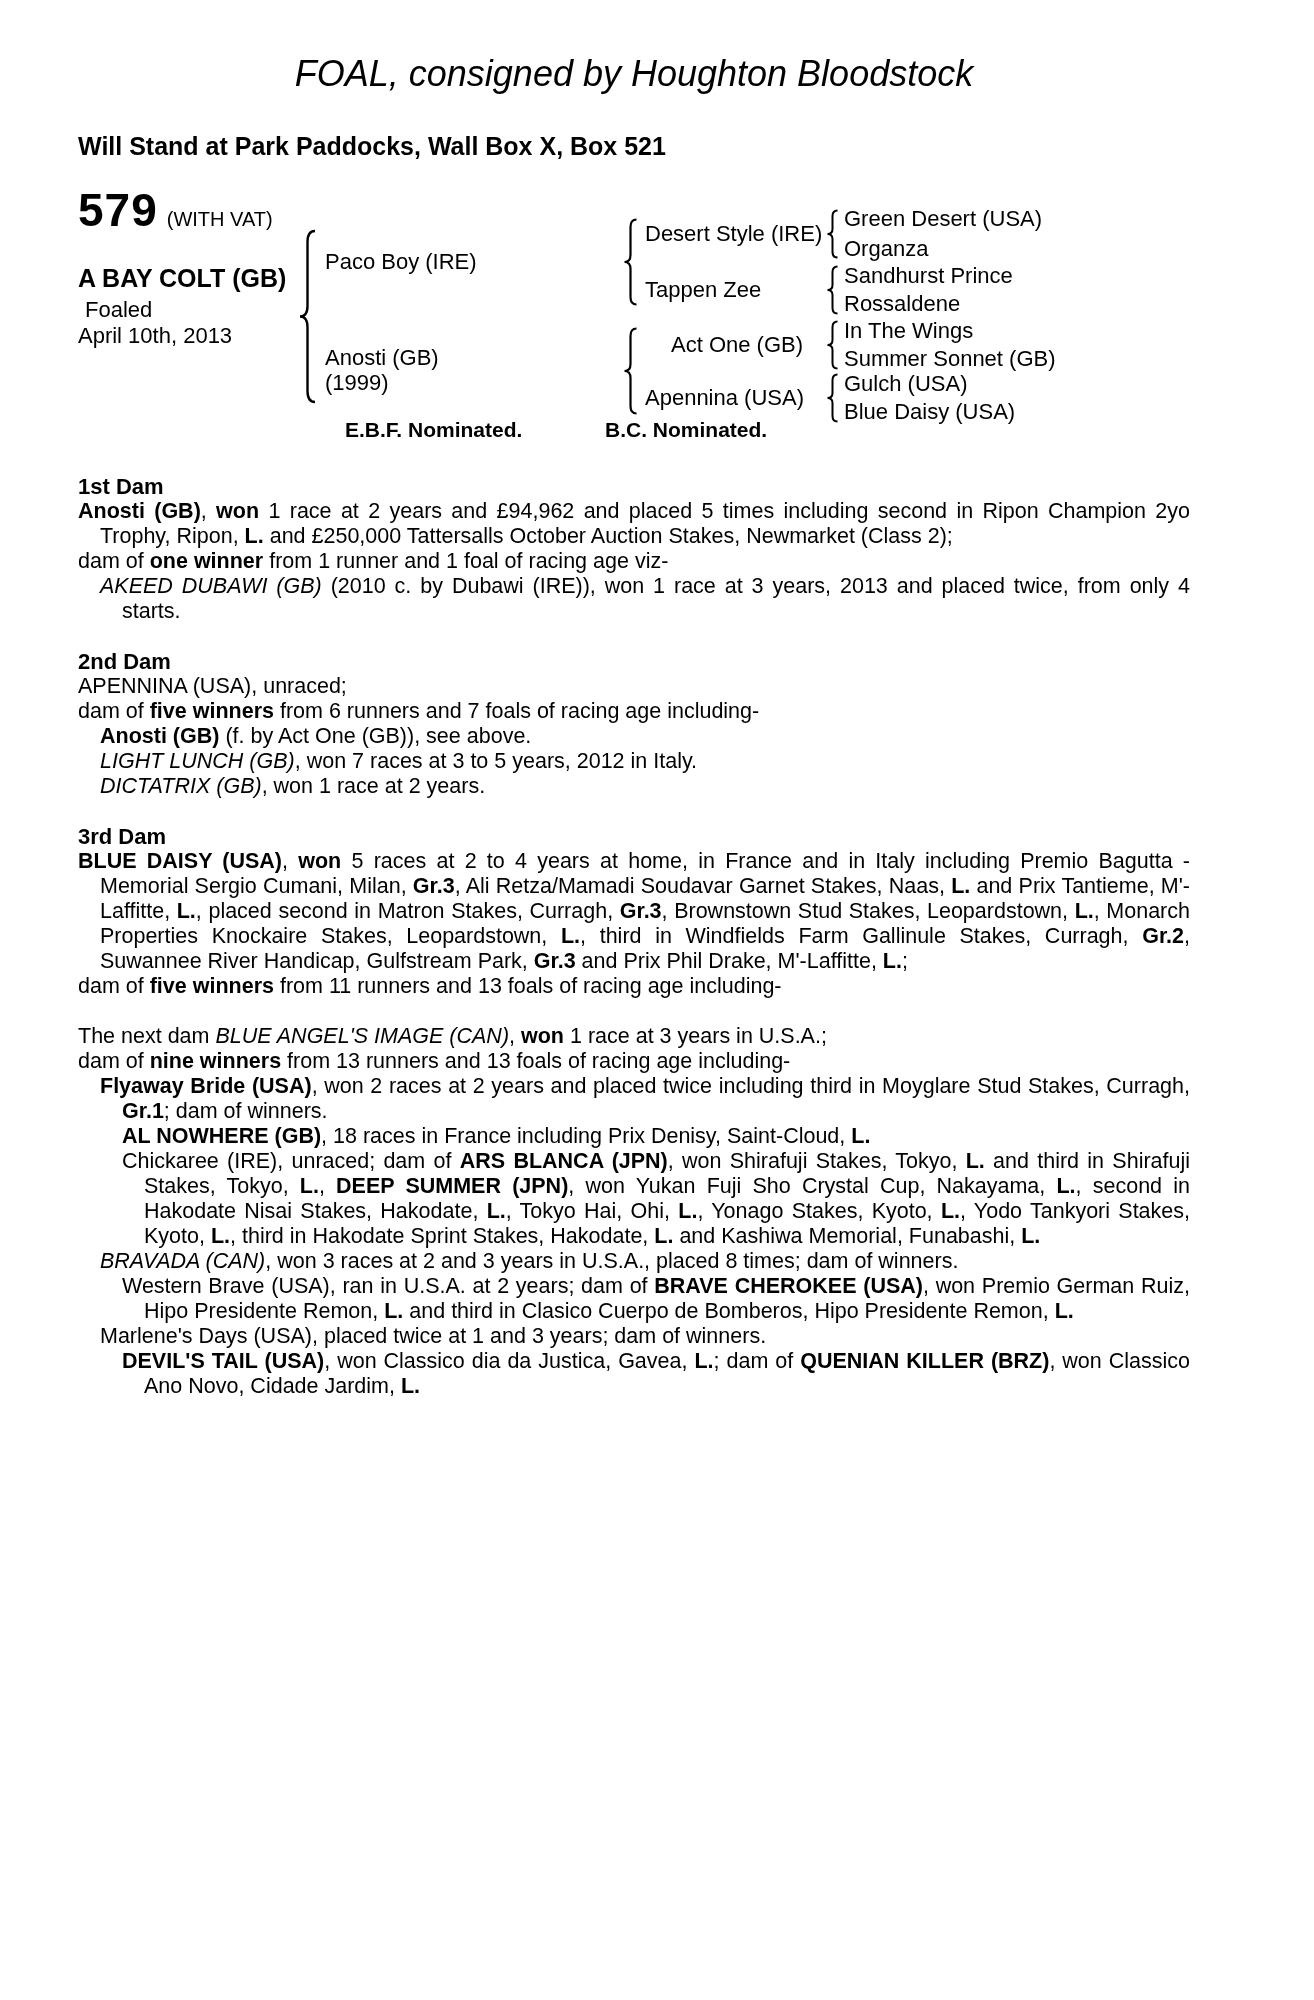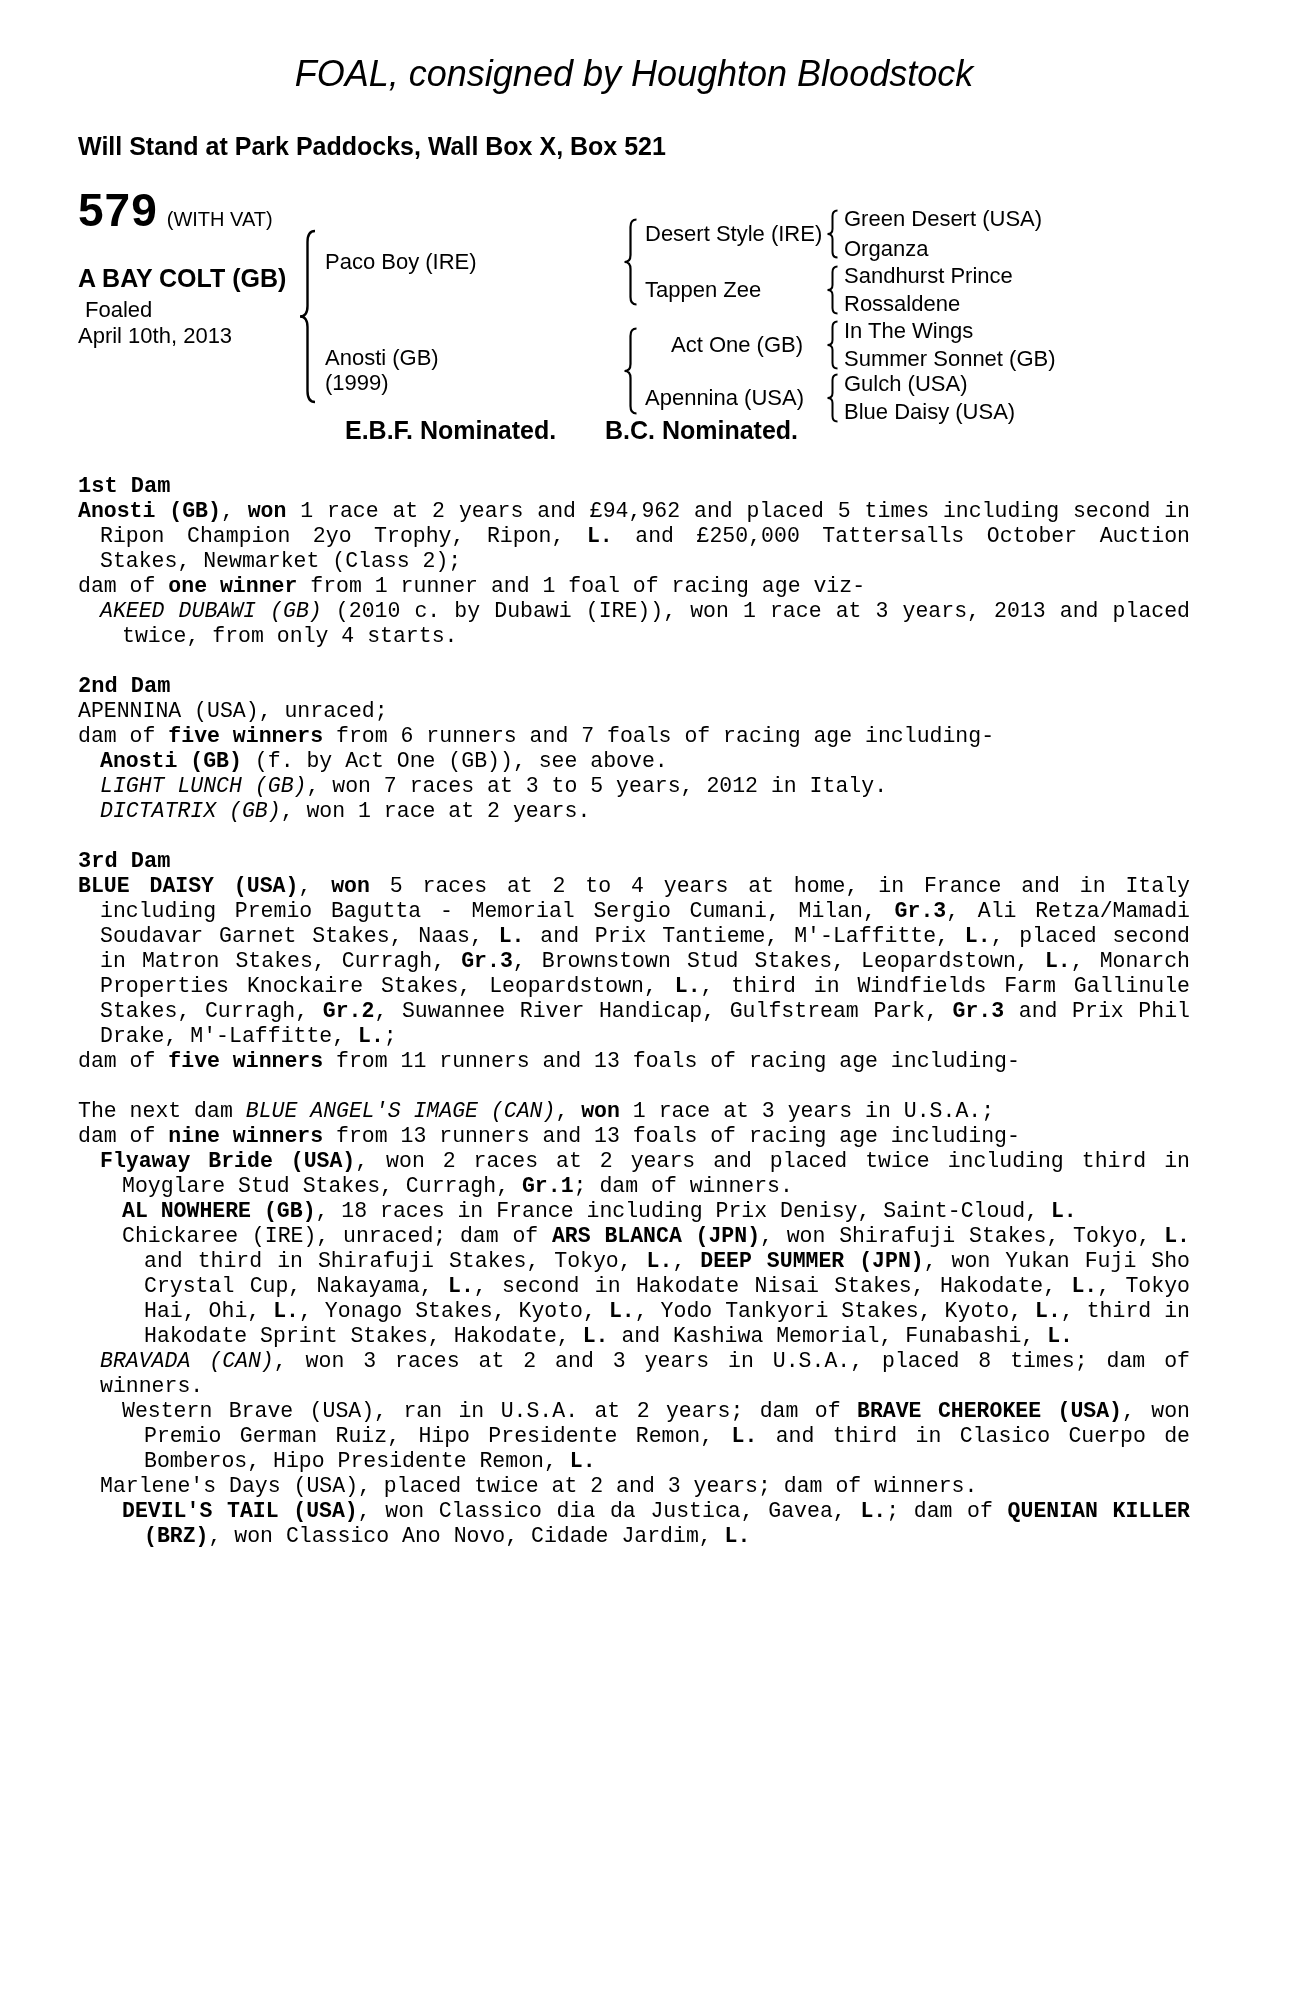--- a/index.html
+++ b/index.html
@@ -18,25 +18,25 @@
   
   .pedigree { position: relative; margin-top: 34px; height: 252px; font-size: 22px; }
   .ped-item { position: absolute; white-space: nowrap; line-height: 24px; }
   .ped-brace { position: absolute; }
   .lot-row { top: 4px; left: 0; }
   .lot-num { font-size: 46px; font-weight: bold; letter-spacing: 1px; }
   .lot-vat { font-size: 20px; margin-left: 9px; }
   .colt-name { top: 72px; left: 0; font-size: 25px; font-weight: bold; }
   .foaled-label { top: 104px; left: 0; margin-left: 7px; }
   .foaled-date  { top: 130px; left: 0; }
-  .nominated { font-weight: bold; font-size: 25px; }
+  .nominated { font-weight: bold; font-size: 21px; }
 
   
   .sections { font-size: 21.5px; line-height: 25px; margin-top: 28px; }
-  .sec { margin-top: 25px; font-family: Liberation Mono, monospace; }
+  .sec { margin-top: 25px; }
   .sec-head { font-weight: bold; font-size: 22px; }
   p.para { text-align: justify; }
   .h01 { padding-left: 22px; text-indent: -22px; }
   .h12 { padding-left: 44px; text-indent: -22px; }
   .h23 { padding-left: 66px; text-indent: -22px; }
   .i1  { padding-left: 22px; }
   .i2  { padding-left: 44px; }
 </style>
 </head>
 <body>
@@ -122,18 +122,18 @@
     </div>
 
     <div class="sec">
       <p class="para h01"><span>The next dam </span><span style="font-style: italic;">BLUE ANGEL'S IMAGE (CAN)</span><span>, </span><span style="font-weight: bold;">won</span><span> 1 race at 3 years in U.S.A.;</span></p>
       <p class="para"><span>dam of </span><span style="font-weight: bold;">nine winners</span><span> from 13 runners and 13 foals of racing age including-</span></p>
       <p class="para h12"><span style="font-weight: bold;">Flyaway Bride (USA)</span><span>, won 2 races at 2 years and placed twice including third in Moyglare Stud Stakes, Curragh, </span><span style="font-weight: bold;">Gr.1</span><span>; dam of winners.</span></p>
       <p class="para i2"><span style="font-weight: bold;">AL NOWHERE (GB)</span><span>, 18 races in France including Prix Denisy, Saint-Cloud, </span><span style="font-weight: bold;">L.</span></p>
       <p class="para h23"><span>Chickaree (IRE), unraced; dam of </span><span style="font-weight: bold;">ARS BLANCA (JPN)</span><span>, won Shirafuji Stakes, Tokyo, </span><span style="font-weight: bold;">L.</span><span> and third in Shirafuji Stakes, Tokyo, </span><span style="font-weight: bold;">L.</span><span>, </span><span style="font-weight: bold;">DEEP SUMMER (JPN)</span><span>, won Yukan Fuji Sho Crystal Cup, Nakayama, </span><span style="font-weight: bold;">L.</span><span>, second in Hakodate Nisai Stakes, Hakodate, </span><span style="font-weight: bold;">L.</span><span>, Tokyo Hai, Ohi, </span><span style="font-weight: bold;">L.</span><span>, Yonago Stakes, Kyoto, </span><span style="font-weight: bold;">L.</span><span>, Yodo Tankyori Stakes, Kyoto, </span><span style="font-weight: bold;">L.</span><span>, third in Hakodate Sprint Stakes, Hakodate, </span><span style="font-weight: bold;">L.</span><span> and Kashiwa Memorial, Funabashi, </span><span style="font-weight: bold;">L.</span></p>
       <p class="para i1"><span style="font-style: italic;">BRAVADA (CAN)</span><span>, won 3 races at 2 and 3 years in U.S.A., placed 8 times; dam of winners.</span></p>
       <p class="para h23"><span>Western Brave (USA), ran in U.S.A. at 2 years; dam of </span><span style="font-weight: bold;">BRAVE CHEROKEE (USA)</span><span>, won Premio German Ruiz, Hipo Presidente Remon, </span><span style="font-weight: bold;">L.</span><span> and third in Clasico Cuerpo de Bomberos, Hipo Presidente Remon, </span><span style="font-weight: bold;">L.</span></p>
-      <p class="para i1"><span>Marlene's Days (USA), placed twice at 2 and 3 years; dam of winners.</span></p>
+      <p class="para i1"><span>Marlene's Days (USA), placed twice at 1 and 3 years; dam of winners.</span></p>
       <p class="para h23"><span style="font-weight: bold;">DEVIL'S TAIL (USA)</span><span>, won Classico dia da Justica, Gavea, </span><span style="font-weight: bold;">L.</span><span>; dam of </span><span style="font-weight: bold;">QUENIAN KILLER (BRZ)</span><span>, won Classico Ano Novo, Cidade Jardim, </span><span style="font-weight: bold;">L.</span></p>
     </div>
 
   </div>
 </div>
 
 </body></html>

